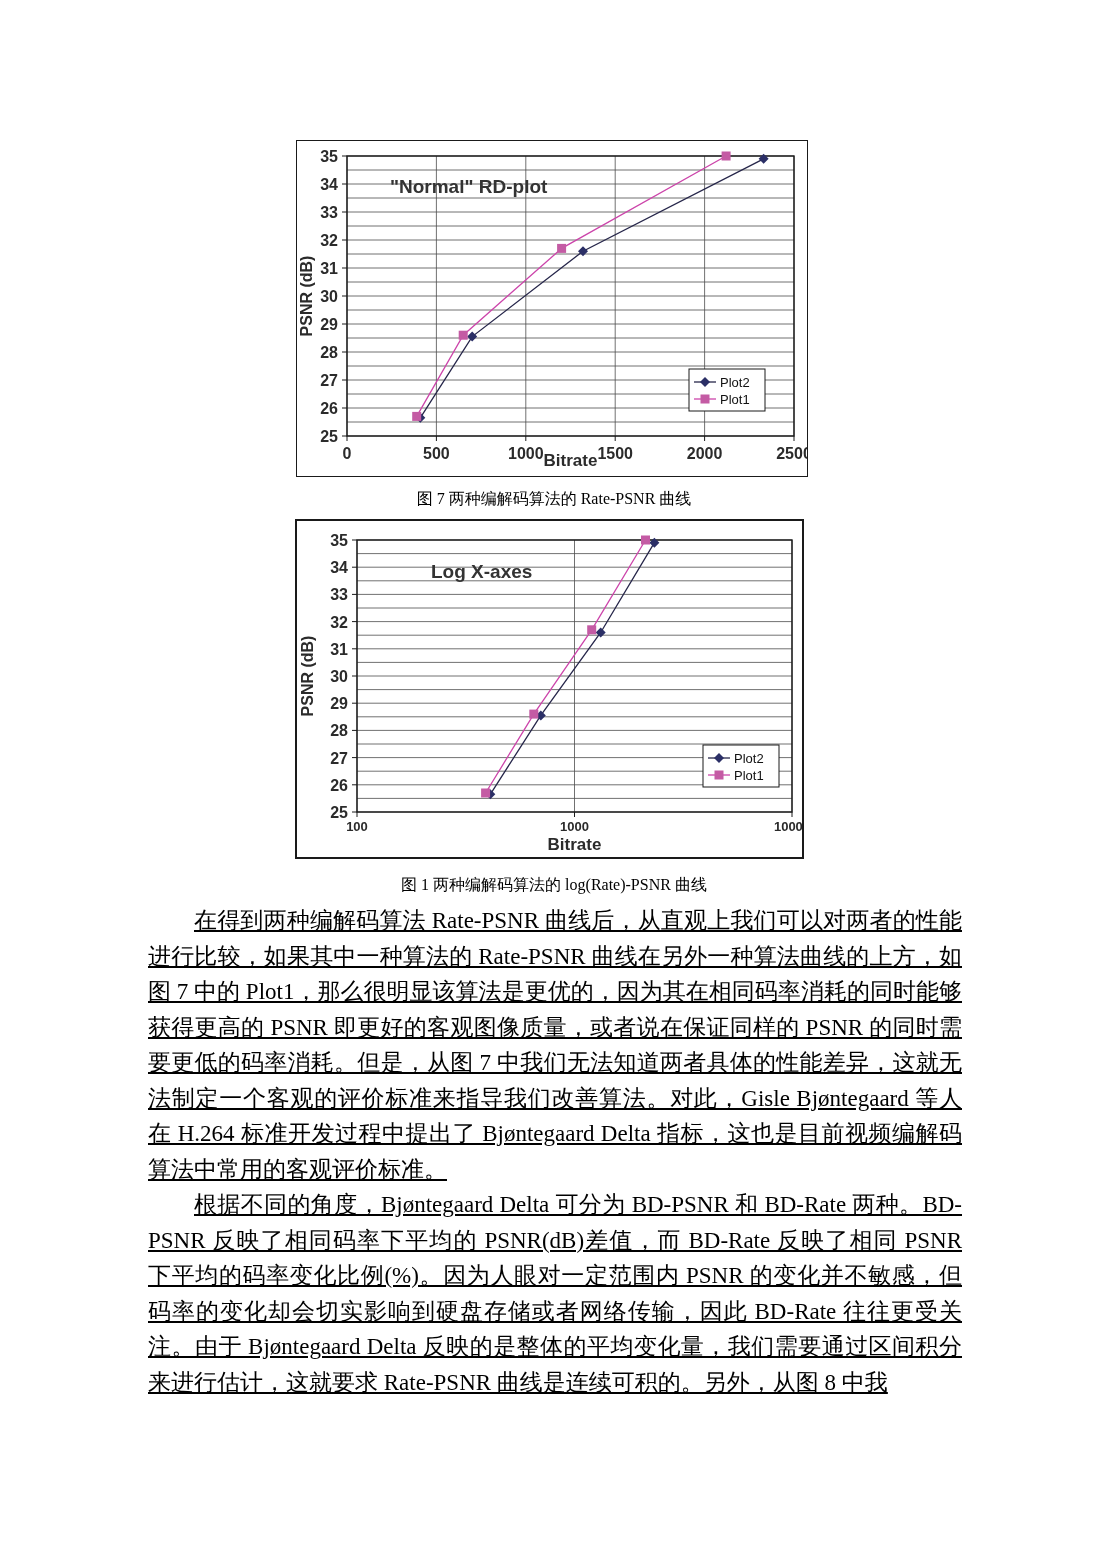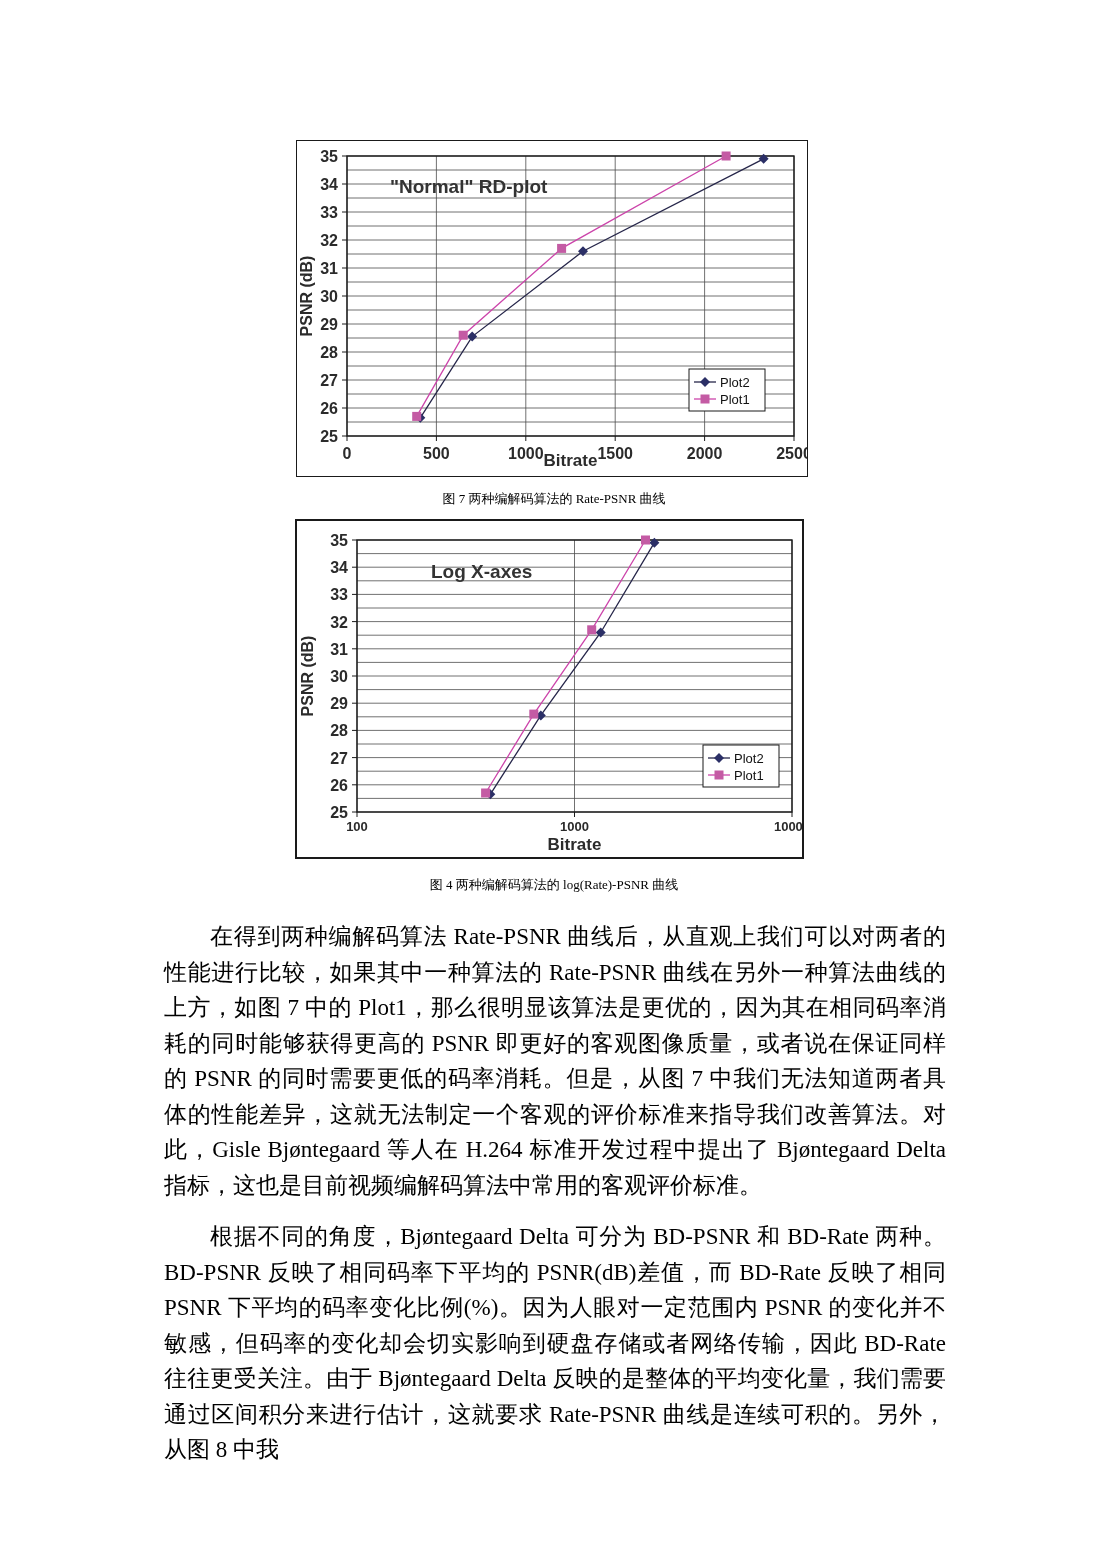--- a/index.html
+++ b/index.html
@@ -8,29 +8,29 @@
     font-family:"Liberation Serif","DejaVu Serif",serif;color:#000;
   }
   .figure{
     position:absolute;background:#fff;border:1px solid #1a1a1a;box-sizing:content-box;
   }
   #fig7{left:296px;top:140px;width:510px;height:335px;}
   #fig8{left:295px;top:519px;width:505px;height:336px;border-width:2px;}
   .figure svg{display:block;}
   .caption{
     position:absolute;left:0;width:1108px;text-align:center;
-    font-size:13px;line-height:26px;color:#000;
+    font-size:16px;line-height:26px;color:#000;
   }
   #cap7{top:486px;}
   #cap8{top:872px;}
   .bodytext{
     position:absolute;left:148px;top:903px;width:814px;
     font-size:23px;line-height:35.5px;text-align:justify;text-justify:inter-character;
   }
-  .bodytext p{margin:16px;text-indent:2em;}
+  .bodytext p{margin:0;text-indent:2em;text-decoration:underline;}
   
   .grid{stroke:#4d4d4d;stroke-width:0.8;}
   .plotborder{fill:none;stroke:#1a1a1a;stroke-width:1.4;}
   .tick{stroke:#1a1a1a;stroke-width:1;}
   .xtick,.ytick{font-family:"Liberation Sans",sans-serif;font-weight:bold;fill:#2b2b2b;}
   .ctitle{font-family:"Liberation Sans",sans-serif;font-weight:bold;fill:#333;}
   .axtitle{font-family:"Liberation Sans",sans-serif;font-weight:bold;fill:#2b2b2b;}
   .legendbox{fill:#ffffff;stroke:#1a1a1a;stroke-width:1;}
   .legendtext{font-family:"Liberation Sans",sans-serif;fill:#111;}
 </style>
@@ -201,18 +201,18 @@
         <line x1="411" y1="237" x2="433" y2="237" stroke="#26264a" stroke-width="1.3"></line>
         <path d="M 422 232 L 427 237 L 422 242 L 417 237 Z" fill="#2b2f66"></path>
         <text class="legendtext" x="437" y="242" font-size="13">Plot2</text>
         <line x1="411" y1="254" x2="433" y2="254" stroke="#cc44aa" stroke-width="1.3"></line>
         <rect x="417.5" y="249.5" width="9" height="9" fill="#c45ba4"></rect>
         <text class="legendtext" x="437" y="259" font-size="13">Plot1</text>
       </g>
     </svg>
 </div>
 
-<div class="caption" id="cap8">图 4 两种编解码算法的 log(Rate)-PSNR 曲线</div>
+<div class="caption" id="cap8">图 1 两种编解码算法的 log(Rate)-PSNR 曲线</div>
 
 <div class="bodytext">
   <p>在得到两种编解码算法 Rate-PSNR 曲线后，从直观上我们可以对两者的性能进行比较，如果其中一种算法的 Rate-PSNR 曲线在另外一种算法曲线的上方，如图 7 中的 Plot1，那么很明显该算法是更优的，因为其在相同码率消耗的同时能够获得更高的 PSNR 即更好的客观图像质量，或者说在保证同样的 PSNR 的同时需要更低的码率消耗。但是，从图 7 中我们无法知道两者具体的性能差异，这就无法制定一个客观的评价标准来指导我们改善算法。对此，Gisle Bjøntegaard 等人在 H.264 标准开发过程中提出了 Bjøntegaard Delta 指标，这也是目前视频编解码算法中常用的客观评价标准。</p>
   <p>根据不同的角度，Bjøntegaard Delta 可分为 BD-PSNR 和 BD-Rate 两种。BD-PSNR 反映了相同码率下平均的 PSNR(dB)差值，而 BD-Rate 反映了相同 PSNR 下平均的码率变化比例(%)。因为人眼对一定范围内 PSNR 的变化并不敏感，但码率的变化却会切实影响到硬盘存储或者网络传输，因此 BD-Rate 往往更受关注。由于 Bjøntegaard Delta 反映的是整体的平均变化量，我们需要通过区间积分来进行估计，这就要求 Rate-PSNR 曲线是连续可积的。另外，从图 8 中我</p>
 </div>
 
 </body></html>

